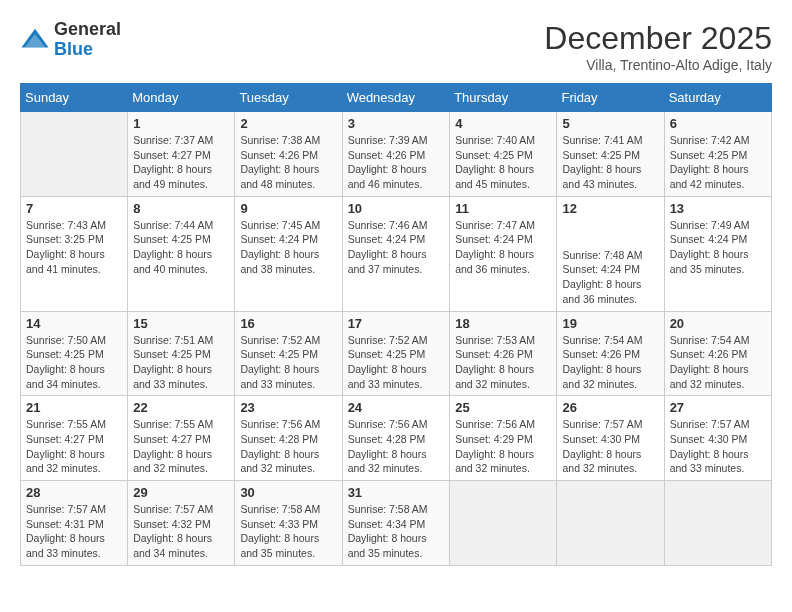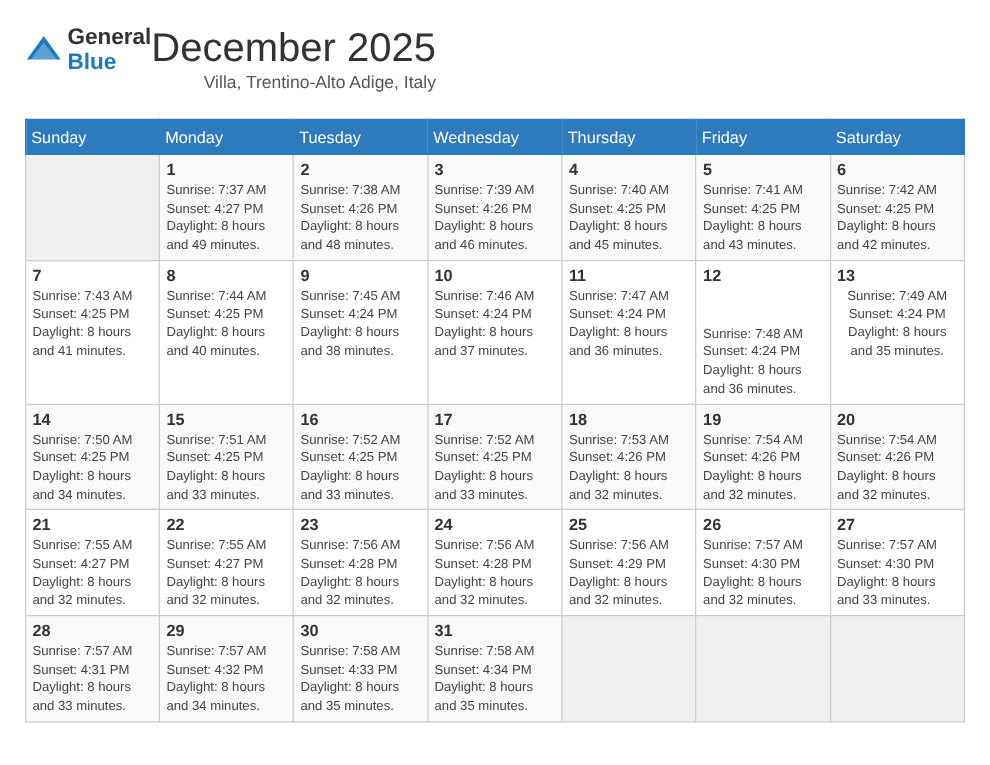--- a/index.html
+++ b/index.html
@@ -5,23 +5,23 @@
     * { box-sizing: border-box; margin: 0; padding: 0; }
     body {
       font-family: Arial, sans-serif;
       background: #fff;
       width: 792px;
       min-height: 612px;
       padding: 20px;
     }
     .header {
       display: flex;
-      justify-content: flex-start;
+      justify-content: space-between;
       align-items: flex-start;
-      margin-bottom: 22px;
+      margin-bottom: 10px;
     }
     .logo {
       display: flex;
       align-items: center;
       gap: 4px;
     }
     .logo-text {
       font-size: 18px;
       font-weight: bold;
       line-height: 1.1;
@@ -161,21 +161,21 @@
           <div class="day-info" style="white-space: pre-line;">Sunrise: 7:42 AM
 Sunset: 4:25 PM
 Daylight: 8 hours
 and 42 minutes.</div>
         </td>
       </tr>
       <tr>
         <td>
           <span class="day-num">7</span>
           <div class="day-info" style="white-space: pre-line;">Sunrise: 7:43 AM
-Sunset: 4:25 PM
+Sunset: 3:25 PM
 Daylight: 8 hours
 and 41 minutes.</div>
         </td>
         <td>
           <span class="day-num">8</span>
           <div class="day-info" style="white-space: pre-line;">Sunrise: 7:44 AM
 Sunset: 4:25 PM
 Daylight: 8 hours
 and 40 minutes.</div>
         </td>
@@ -202,21 +202,21 @@
         </td>
         <td>
           <span class="day-num">12</span>
           <div class="day-info" style="white-space: pre-line; margin-top: 32px;">Sunrise: 7:48 AM
 Sunset: 4:24 PM
 Daylight: 8 hours
 and 36 minutes.</div>
         </td>
         <td>
           <span class="day-num">13</span>
-          <div class="day-info" style="white-space: pre-line; text-align: center;">Sunrise: 7:49 AM
+          <div class="day-info" style="white-space: pre-line;">Sunrise: 7:49 AM
 Sunset: 4:24 PM
 Daylight: 8 hours
 and 35 minutes.</div>
         </td>
       </tr>
       <tr>
         <td>
           <span class="day-num">14</span>
           <div class="day-info" style="white-space: pre-line;">Sunrise: 7:50 AM
 Sunset: 4:25 PM

